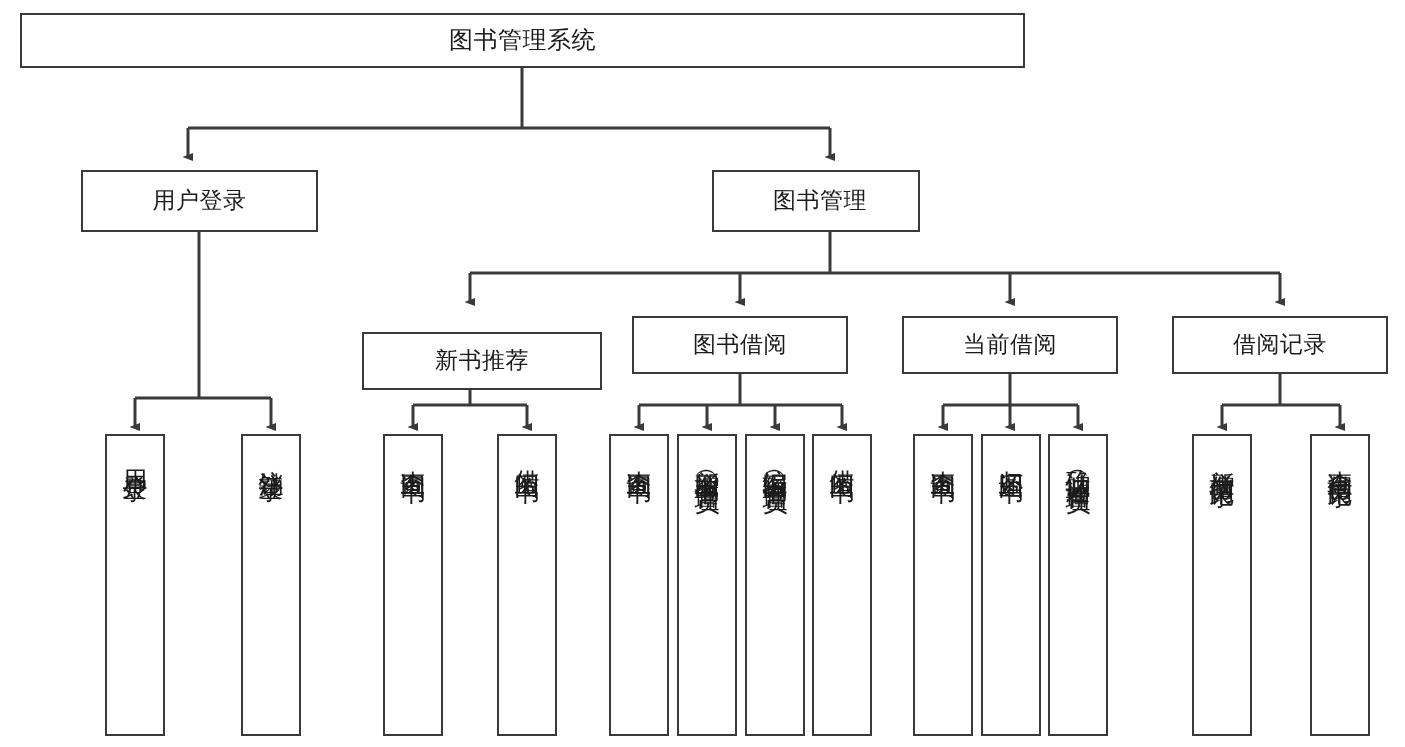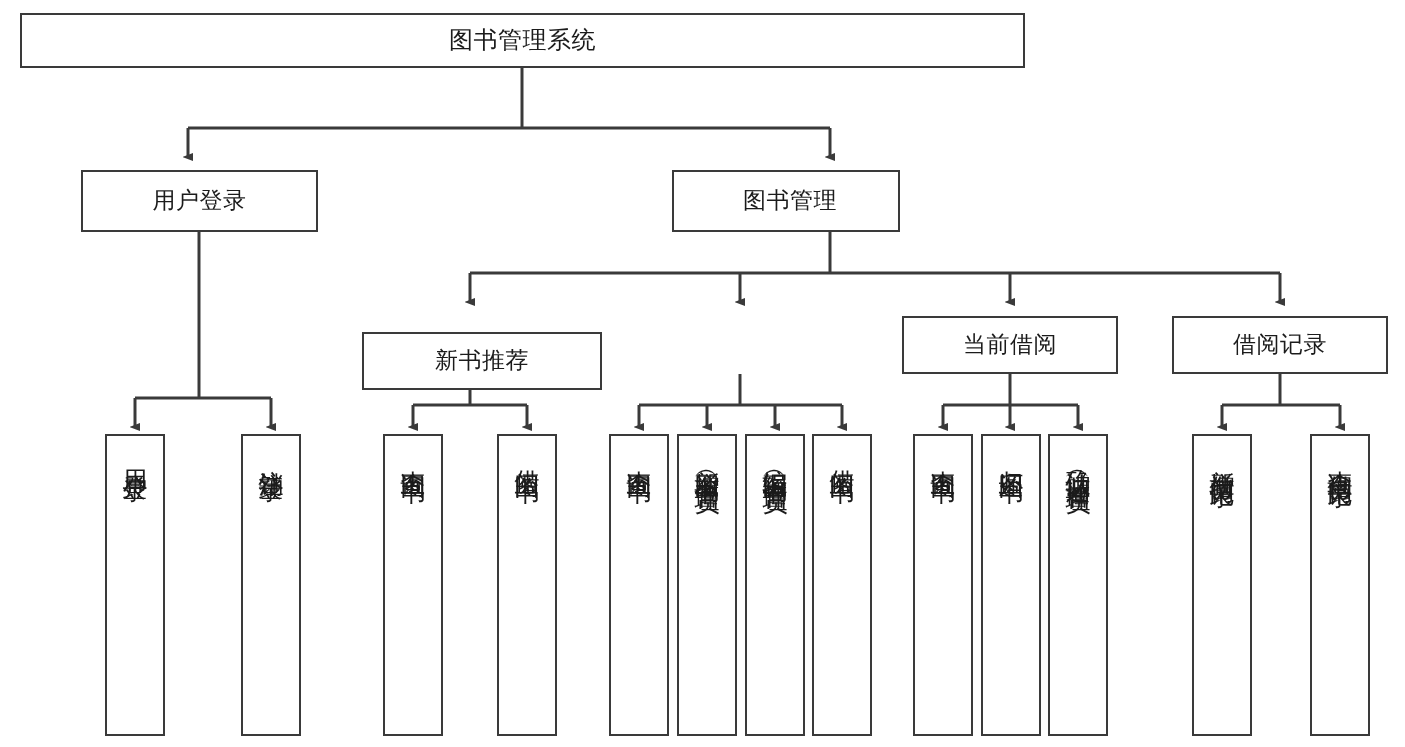--- a/index.html
+++ b/index.html
@@ -127,27 +127,30 @@
     </g>
   </svg>
 
   <div class="node horizontal" id="title-node" style="left:20px; top:13px; width:1005px; height:55px;">
     <span class="label">图书管理系统</span>
   </div>
 
   <div class="node horizontal" style="left:81px; top:170px; width:237px; height:62px;">
     <span class="label">用户登录</span>
   </div>
-  <div class="node horizontal" style="left:672px; top:170px; width:228px; height:62px;padding-left:8px;">
+  <div class="node horizontal" style="left:712px; top:170px; width:208px; height:62px;padding-left:8px;">
     <span class="label">图书管理</span>
   </div>
 
   <div class="node horizontal" style="left:362px; top:332px; width:240px; height:58px;font-family:Liberation Serif, serif;">
     <span class="label">新书推荐</span>
   </div>
+  <div class="node horizontal" style="left:632px; top:316px; width:216px; height:58px;">
+    <span class="label">图书借阅</span>
+  </div>
   <div class="node horizontal" style="left:1172px; top:316px; width:216px; height:58px;">
     <span class="label">借阅记录</span>
   </div>
   <div class="node horizontal" style="left:902px; top:316px; width:216px; height:58px;">
     <span class="label">当前借阅</span>
   </div>
 
   <div class="node vertical" style="left:105px; top:434px; width:60px; height:302px;">
     <span class="label">用户登录</span>
   </div>

